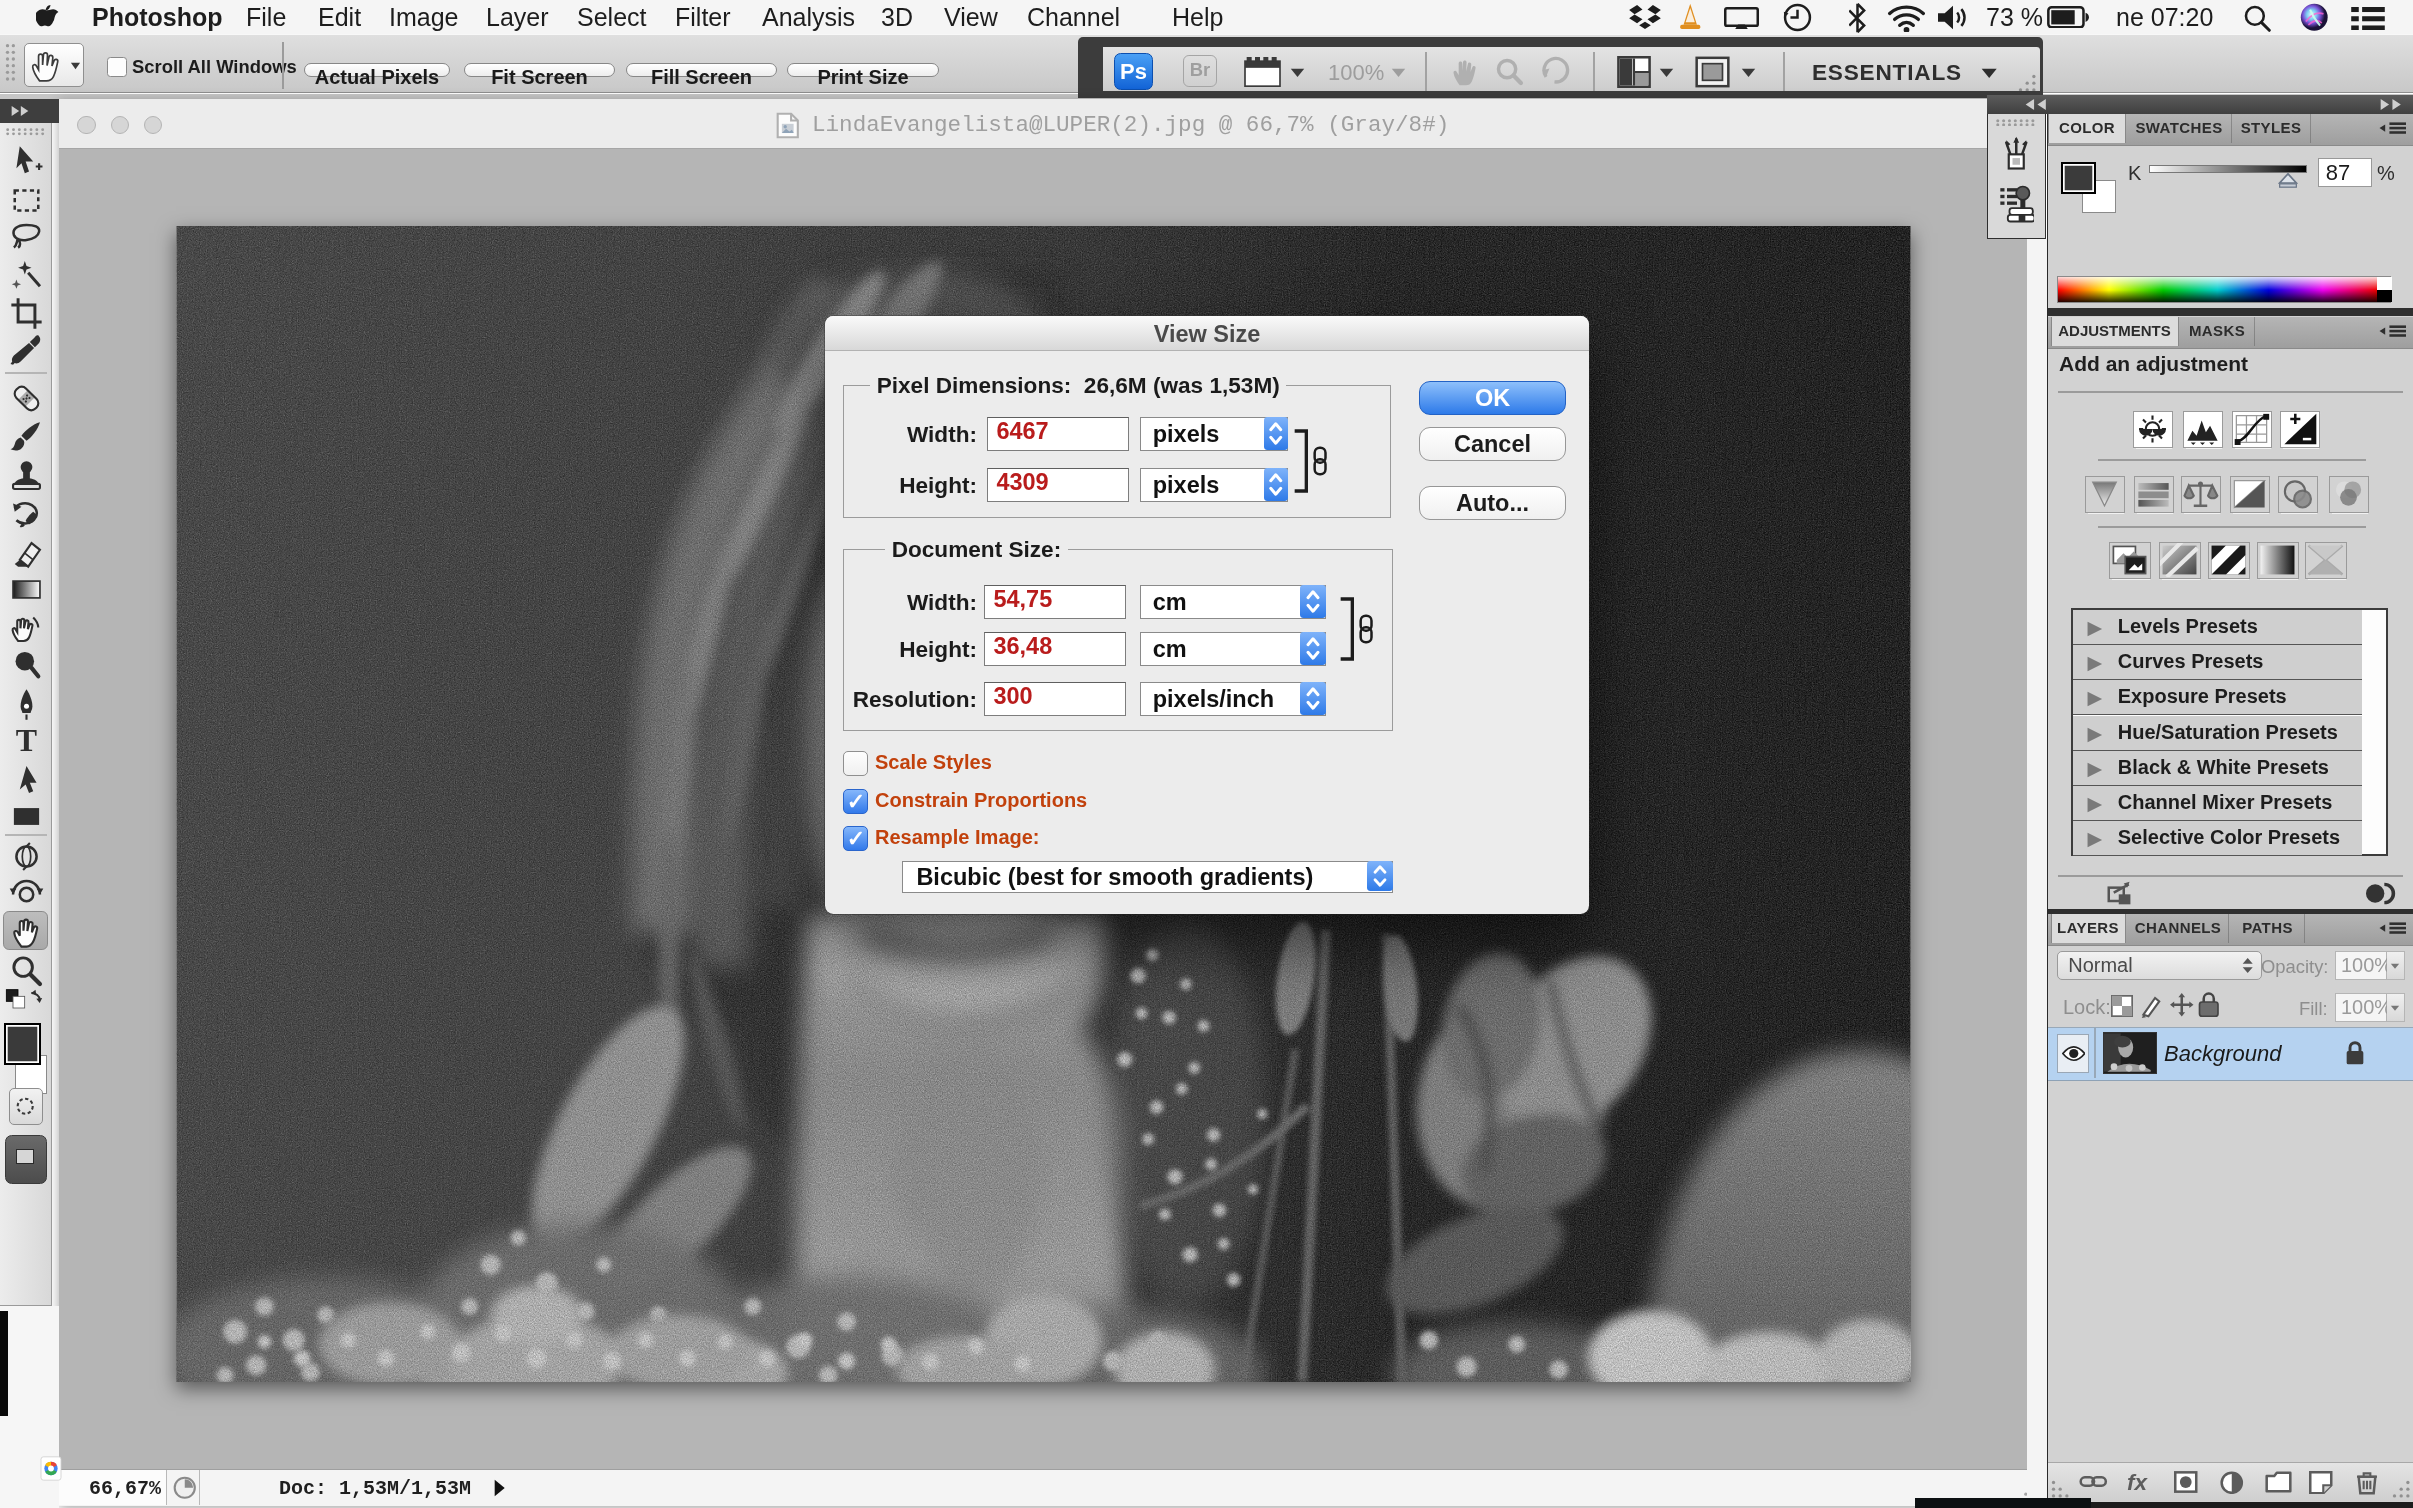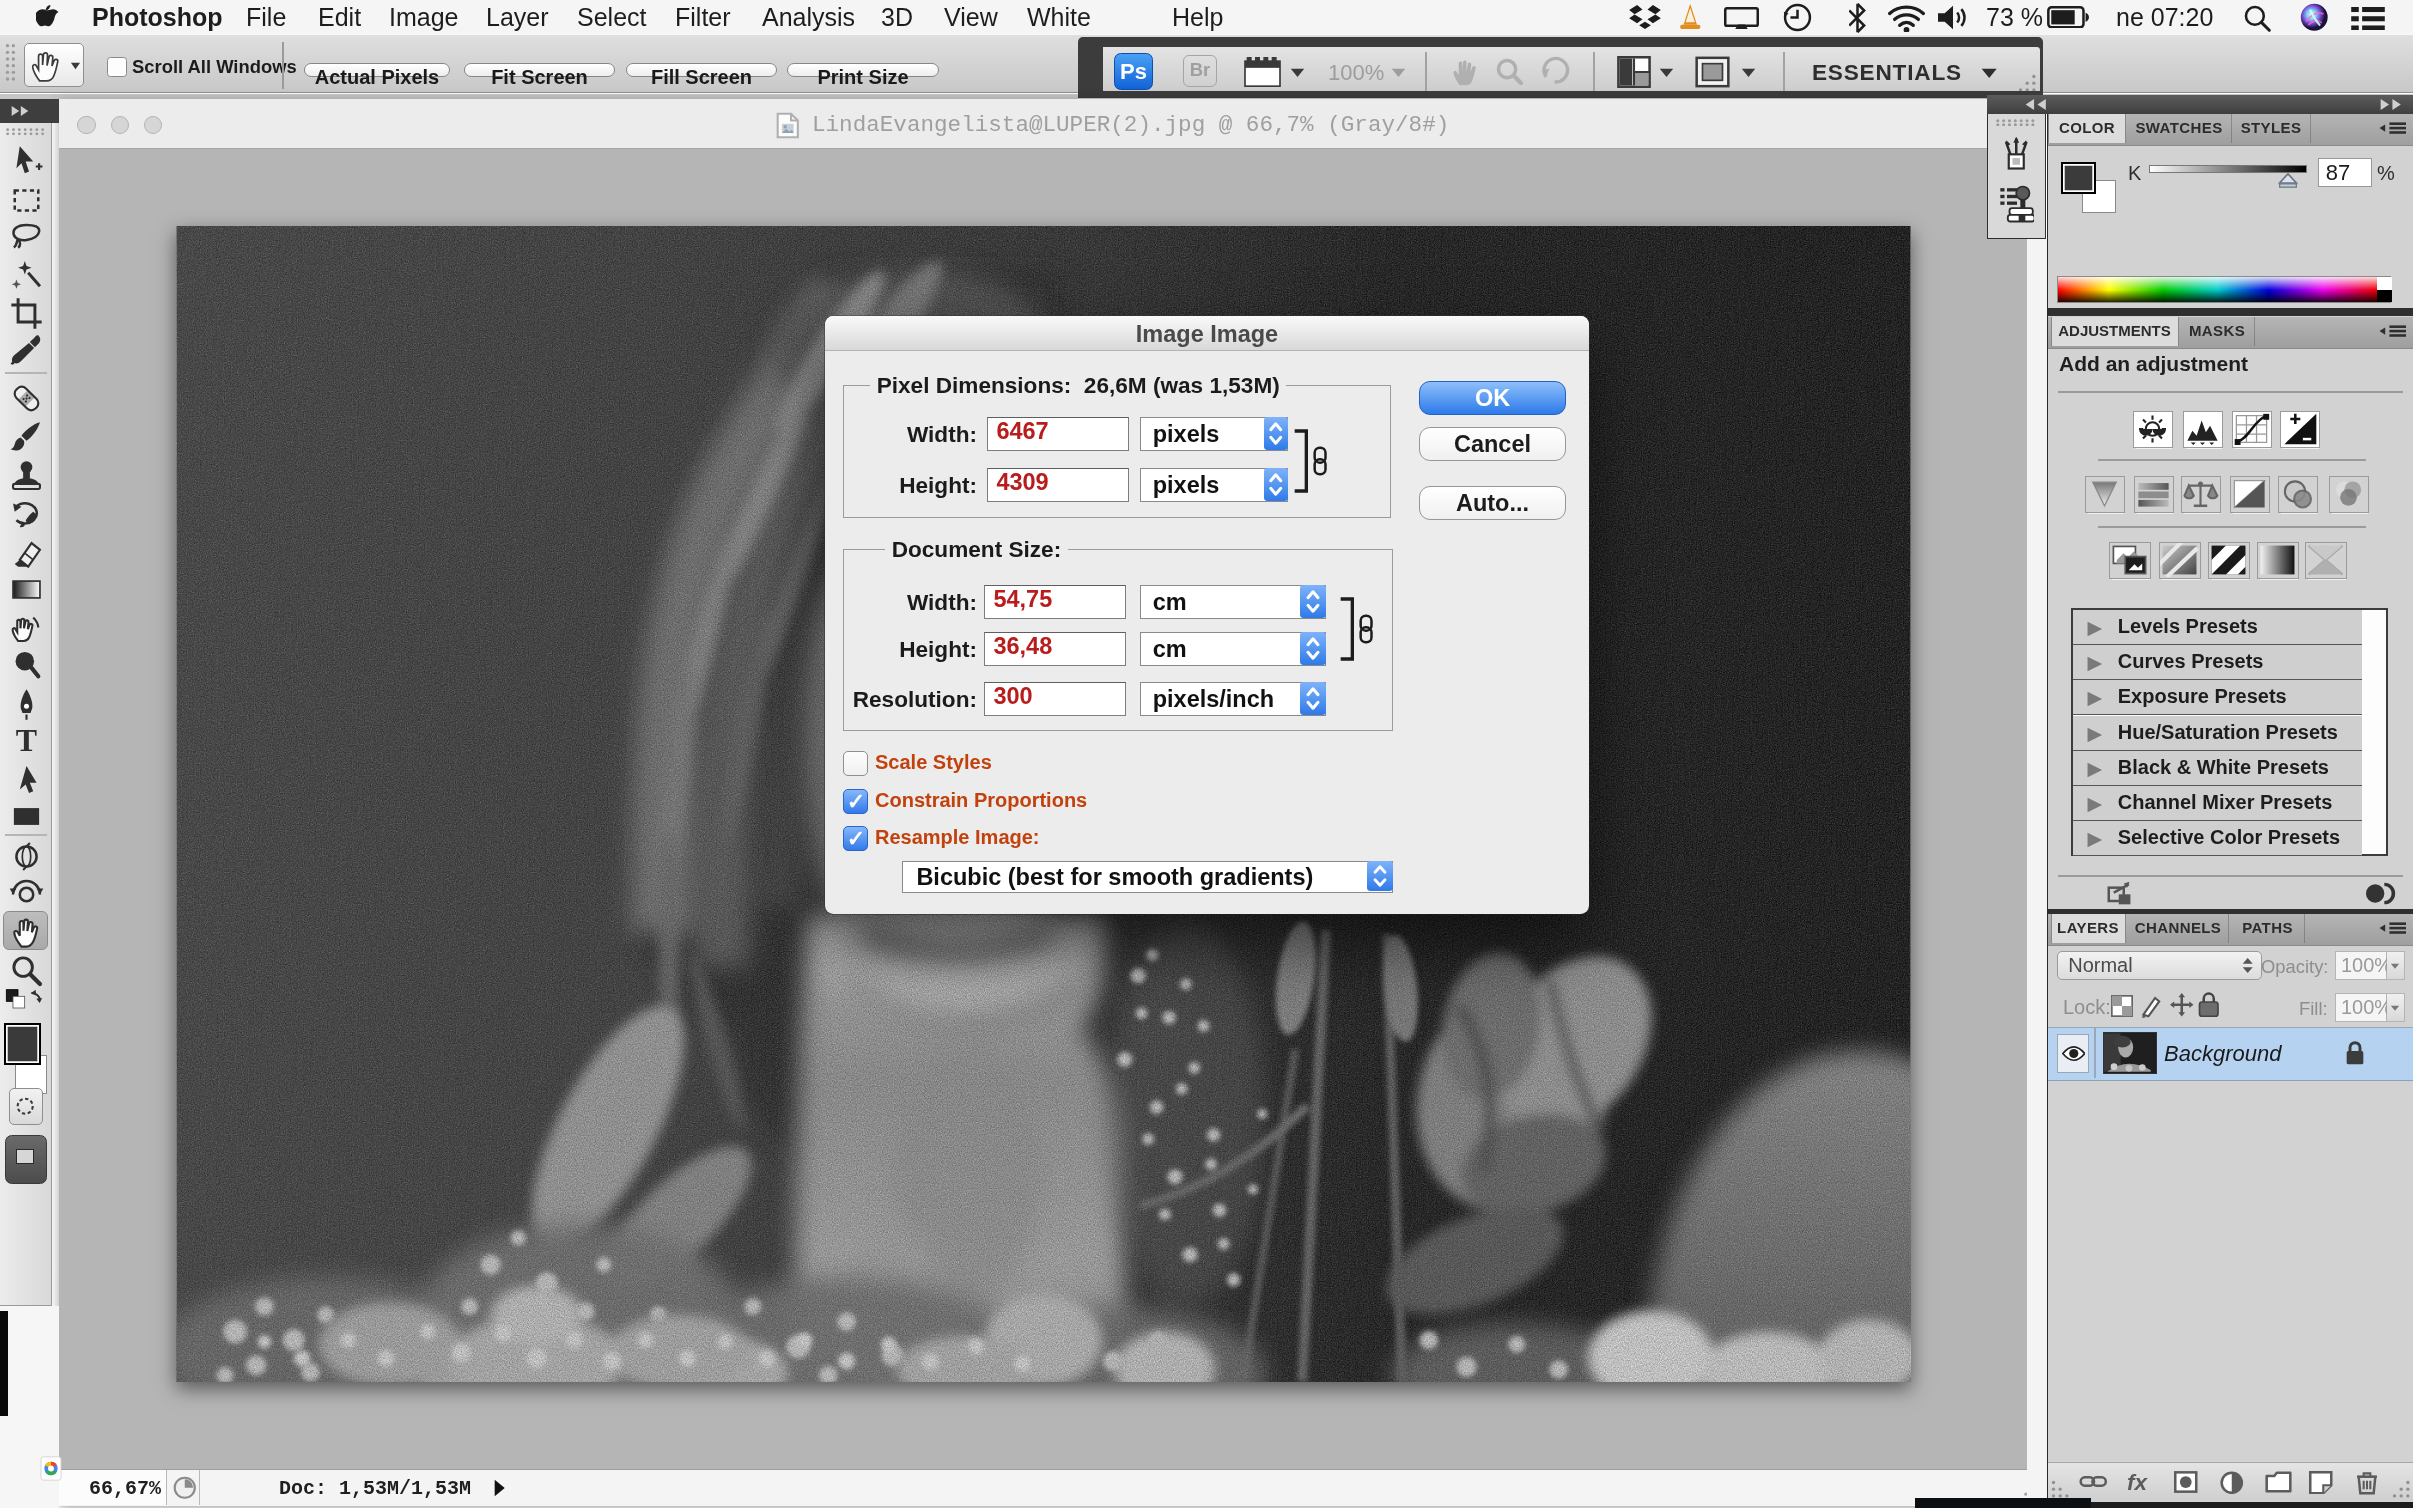--- a/index.html
+++ b/index.html
@@ -104,21 +104,21 @@
     <span class="mi" style="left:92px;font-weight:700">Photoshop</span>
     <span class="mi" style="left:246px">File</span>
     <span class="mi" style="left:318px">Edit</span>
     <span class="mi" style="left:389px">Image</span>
     <span class="mi" style="left:486px">Layer</span>
     <span class="mi" style="left:577px">Select</span>
     <span class="mi" style="left:675px">Filter</span>
     <span class="mi" style="left:762px">Analysis</span>
     <span class="mi" style="left:881px">3D</span>
     <span class="mi" style="left:944px">View</span>
-    <span class="mi" style="left:1027px">White</span>
+    <span class="mi" style="left:1027px">Channel</span>
     <span class="mi" style="left:1172px">Help</span>
 
     <svg class="abs" style="left:1629px;top:5px" width="32" height="25" viewBox="0 0 38 30">
       <g fill="#1d1d1d">
         <path d="M9.5 0 0 6l6.5 5L16 5.4zM28.5 0 38 6l-6.5 5L22 5.4zM0 16l9.5 6 6.5-5-9.5-5.6zM38 16l-9.5 6-6.5-5 9.5-5.6zM12 24.4l7 4.3 7-4.3-7-4.4z"></path>
       </g>
     </svg>
     <svg class="abs" style="left:1676px;top:3.4px" width="28.5" height="28.5" viewBox="0 0 34 34">
       <path fill="#e08e1f" d="M17 1 9 26h16z"></path>
       <path fill="#fff" d="M17 6l-5.5 17h11z" opacity="0.85"></path>
@@ -1119,21 +1119,21 @@
   <svg class="abs" style="left:40px;top:1456px" width="22" height="25" viewBox="0 0 26 30">
     <rect x="1" y="1" width="24" height="28" rx="3" fill="#fff" stroke="#cfcfcf"></rect>
     <circle cx="13" cy="15" r="8" fill="#4285f4"></circle>
     <path d="M13 15 L13 7 A8 8 0 0 1 20 11z" fill="#ea4335"></path>
     <path d="M13 15 L6 11 A8 8 0 0 1 13 7z" fill="#fbbc05"></path>
     <path d="M13 15 L6 19 A8 8 0 0 0 20 19z" fill="#34a853"></path>
     <circle cx="13" cy="15" r="3.5" fill="#fff"></circle>
   </svg>
   <div class="abs" style="left:1915px;top:1498px;width:176px;height:10px;background:#0c1012"></div>
   <div class="abs" id="dialog">
-    <div id="dlgtitle">Image Image</div>
+    <div id="dlgtitle">View Size</div>
 
     <div class="grp" style="left:18.4px;top:69px;width:548px;height:133px"></div>
     <div class="grplabel" style="left:45px;top:57px">Pixel Dimensions:&nbsp; 26,6M (was 1,53M)</div>
     <div class="flabel" style="left:34px;top:106px;width:118px">Width:</div>
     <div class="finput" style="left:162px;top:101px;width:142px;height:34px">6467</div>
     <div class="fdrop" style="left:315px;top:101px;width:148px;height:34px;padding:2.5px 0 0 11.7px">pixels
       <div class="stepper" style="width:23.5px;height:33px">
         <svg width="23.5" height="33" viewBox="0 0 28 39">
             <g stroke="#fff" stroke-width="3.6" fill="none" stroke-linecap="round" stroke-linejoin="round">
               <path d="M8 15 L14 8 L20 15"></path>

